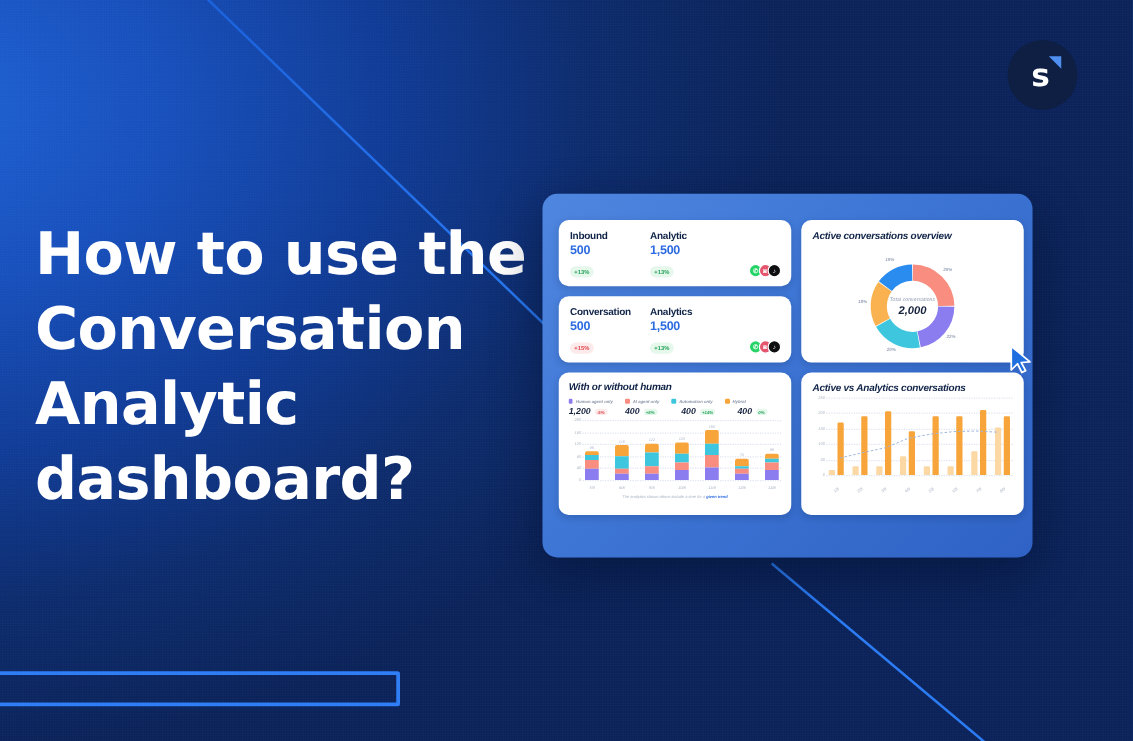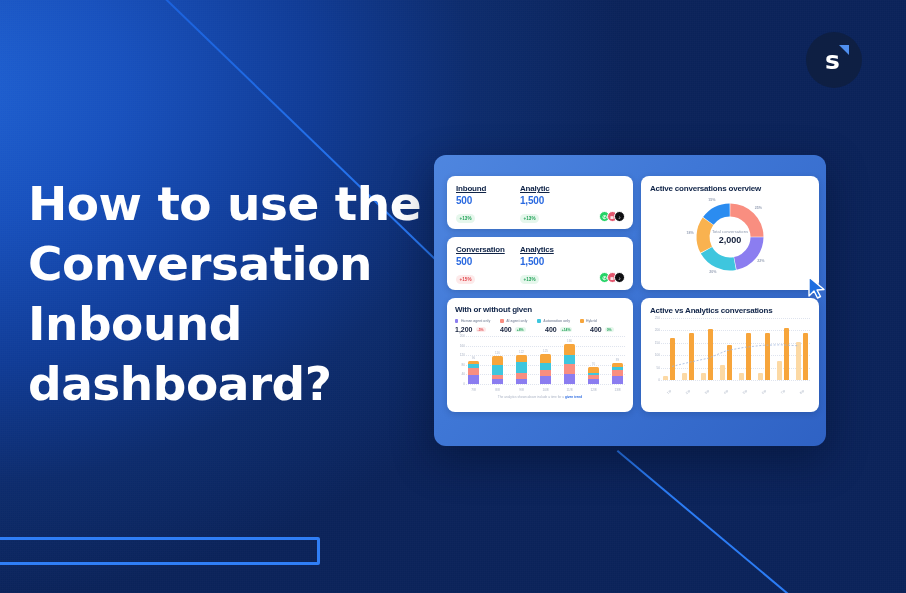--- a/index.html
+++ b/index.html
@@ -105,43 +105,43 @@
   .col { display:flex; flex-direction:column; gap:8px; }
   .card {
     background:#ffffff; border-radius:8px;
     box-shadow:0 2px 6px rgba(8,25,60,.18);
   }
 
   
   .stat-card { padding:8px 9px 7px 9px; position:relative; height:53px; }
   .stat-row { display:flex; }
   .stat-col { width:64px; }
-  .stat-label { font-size:8px; font-weight:700; color:#0f2347; letter-spacing:-.2px;text-decoration:underline; }
+  .stat-label { font-size:8px; font-weight:700; color:#0f2347; letter-spacing:-.2px; }
   .stat-value { font-size:10px; font-weight:700; color:#2b6ae0; margin-top:2px; letter-spacing:-.2px; }
   .badge {
     display:inline-block; margin-top:3px; font-size:4.6px; font-weight:700;
     padding:1.6px 3.4px; border-radius:6px; letter-spacing:.1px;
   }
   .badge.up { background:#e6f7ec; color:#24a35a; }
   .badge.down { background:#fdeaea; color:#e2484d; }
   .socials { position:absolute; right:8px; bottom:7px; display:flex; }
   .soc { width:11px; height:11px; border-radius:50%; margin-left:-3.5px;
          display:flex; align-items:center; justify-content:center;
          border:1.2px solid #fff; font-size:5px; color:#fff; font-weight:700; }
   .soc.wa { background:#25d366; margin-left:0; }
   .soc.ig { background:#e4576e; }
   .soc.tt { background:#0f0f12; }
 
   
-  .chart-card { padding:8px 9px; }
+  .chart-card { padding:8px 9px;font-style:italic; }
   .chart-title { font-size:8px; font-weight:700; color:#0f2347; letter-spacing:-.2px; }
 
   
   #donut-card { height:114px; position:relative; }
-  #donut-wrap { position:relative; width:100%; height:88px; display:flex; align-items:center; justify-content:center; }
+  #donut-wrap { position:relative; width:100%; height:88px; display:flex; align-items:flex-end; justify-content:center; }
   #donut { position:relative; width:72px; height:72px; }
   #donut svg { display:block; }
   #donut-center {
     position:absolute; inset:0; display:flex; flex-direction:column;
     align-items:center; justify-content:center;
   }
   #donut-center .cap { font-size:4px; color:#8a96ad; letter-spacing:.1px; }
   #donut-center .tot { font-size:9px; font-weight:700; color:#15213c; margin-top:.5px; }
   .dlab { position:absolute; font-size:3.6px; color:#9aa4b8; font-weight:600; }
 
@@ -190,21 +190,21 @@
 <div id="bg-noise"></div>
 <div class="diag" id="diag-top"></div>
 <div class="diag" id="diag-bottom"></div>
 <div id="corner-rect"></div>
 
 <div id="logo">
   <span class="s">s</span>
   <span class="tri"></span>
 </div>
 
-<h1 id="headline">How to use the Conversation Inbound dashboard?</h1>
+<h1 id="headline">How to use the Conversation Analytic dashboard?</h1>
 
 <div id="dash">
 
 
   <div id="grid">
 
     <div class="col">
 
       <div class="card stat-card">
         <div class="stat-row">
@@ -240,21 +240,21 @@
           </div>
         </div>
         <div class="socials">
           <span class="soc wa">✆</span>
           <span class="soc ig">◙</span>
           <span class="soc tt">♪</span>
         </div>
       </div>
 
       <div class="card chart-card" id="stack-card">
-        <div class="chart-title">With or without given</div>
+        <div class="chart-title">With or without human</div>
         <div id="stack-legend">
             <div class="lg">
               <span class="dot" style="background:#8b7df0"></span>
               <span class="tx">Human agent only</span>
             </div>
             <div class="lg">
               <span class="dot" style="background:#f98e80"></span>
               <span class="tx">AI agent only</span>
             </div>
             <div class="lg">

